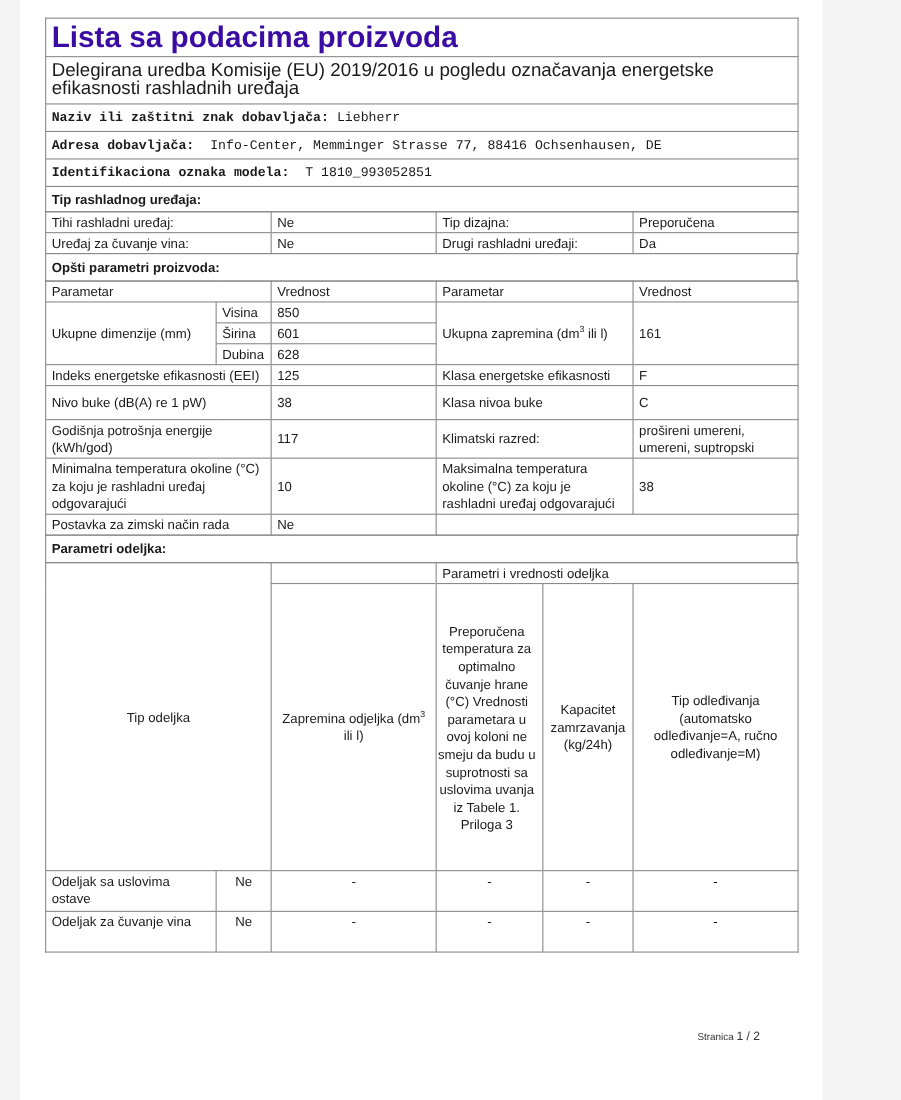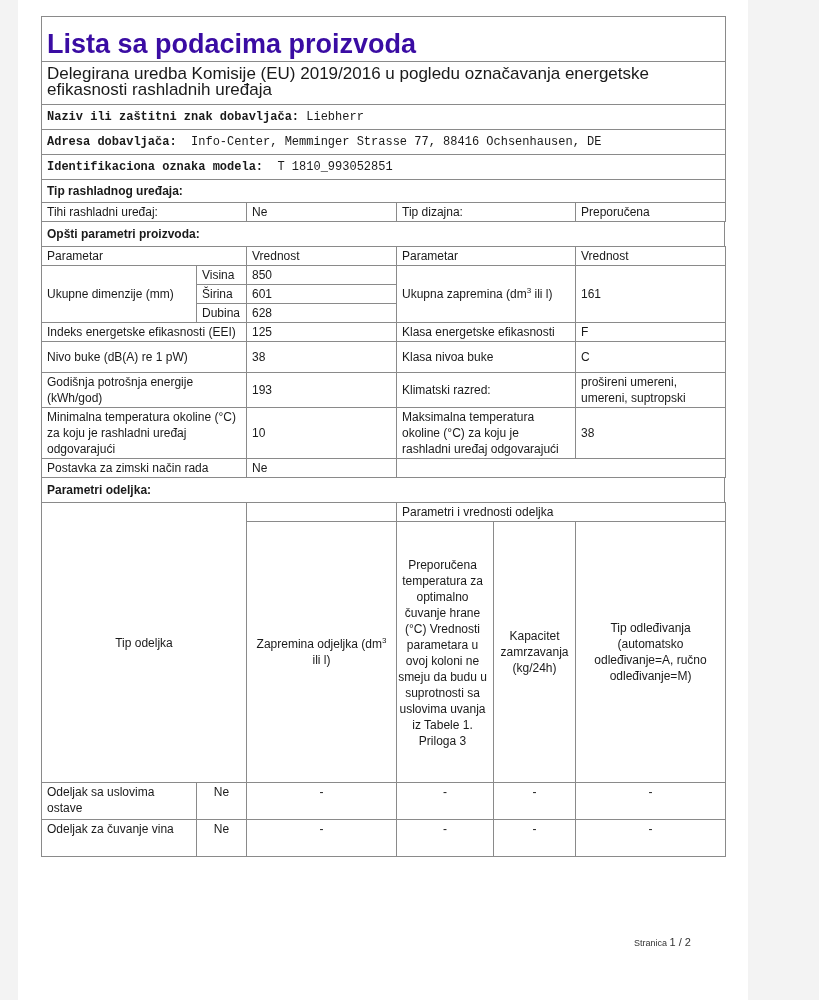--- a/index.html
+++ b/index.html
@@ -2,21 +2,21 @@
 <html><head>
 <meta charset="utf-8">
 <style>
   html, body { margin:0; padding:0; }
   body { width:819px; height:1000px; background:#f3f3f3; position:relative; overflow:hidden;
          font-family:"Liberation Sans", sans-serif; color:#1a1a1a; }
   .sheet { position:absolute; left:18px; top:0; width:730px; height:1000px; background:#ffffff; }
   .doc { position:absolute; left:41px; top:16px; width:684px; }
   table { border-collapse:collapse; width:684px; table-layout:fixed; font-size:12px; line-height:16px; }
   td { border:1px solid #8a8a8a; padding:1px 5px; vertical-align:middle; }
-  .title { color:#3a0ca3; font-weight:bold; font-size:27px; line-height:34px; padding:10px 5px 0 5px; }
+  .title { color:#3a0ca3; font-weight:bold; font-size:27px; line-height:34px; padding:0 5px 0 5px; }
   .sub { font-size:17px; padding:4px 5px 6px 5px; }
   .b { font-weight:bold; }
   .row-meta td { height:22px;font-family:Liberation Mono, monospace; }
   .sec td { height:20px; font-weight:bold;margin-top:48px; }
   .c { text-align:center; }
   .pad2 td { height:26px; }
   .footer { position:absolute; right:0; top:938px; font-size:9px; color:#333; }
   .footer .num { font-size:11px; }
   sup { font-size:8px; line-height:0; }
 </style>
@@ -59,20 +59,26 @@
         <col style="width:179px">
         <col style="width:150px">
       </colgroup>
     <tbody>
         <tr>
       <td>Tihi rashladni uređaj:</td>
       <td>Ne</td>
       <td>Tip dizajna:</td>
       <td>Preporučena</td>
     </tr>
+    <tr>
+      <td>Uređaj za čuvanje vina:</td>
+      <td>Ne</td>
+      <td>Drugi rashladni uređaji:</td>
+      <td>Da</td>
+    </tr>
   </tbody>
     </table>
 
   <table style="margin-top:-1px">
     <tbody>
         <tr class="sec">
           <td style="height:22px">Opšti parametri proizvoda:</td>
         </tr>
   </tbody>
     </table>
@@ -114,21 +120,21 @@
       <td style="vertical-align:top">F</td>
     </tr>
     <tr class="pad2">
       <td colspan="2" style="height:28px">Nivo buke (dB(A) re 1 pW)</td>
       <td>38</td>
       <td>Klasa nivoa buke</td>
       <td>C</td>
     </tr>
     <tr>
       <td colspan="2">Godišnja potrošnja energije (kWh/god)</td>
-      <td>193</td>
+      <td>117</td>
       <td>Klimatski razred:</td>
       <td>prošireni umereni, umereni, suptropski</td>
     </tr>
     <tr>
       <td colspan="2">Minimalna temperatura okoline (°C) za koju je rashladni uređaj odgovarajući</td>
       <td>10</td>
       <td>Maksimalna temperatura okoline (°C) za koju je rashladni uređaj odgovarajući</td>
       <td>38</td>
     </tr>
     <tr>

